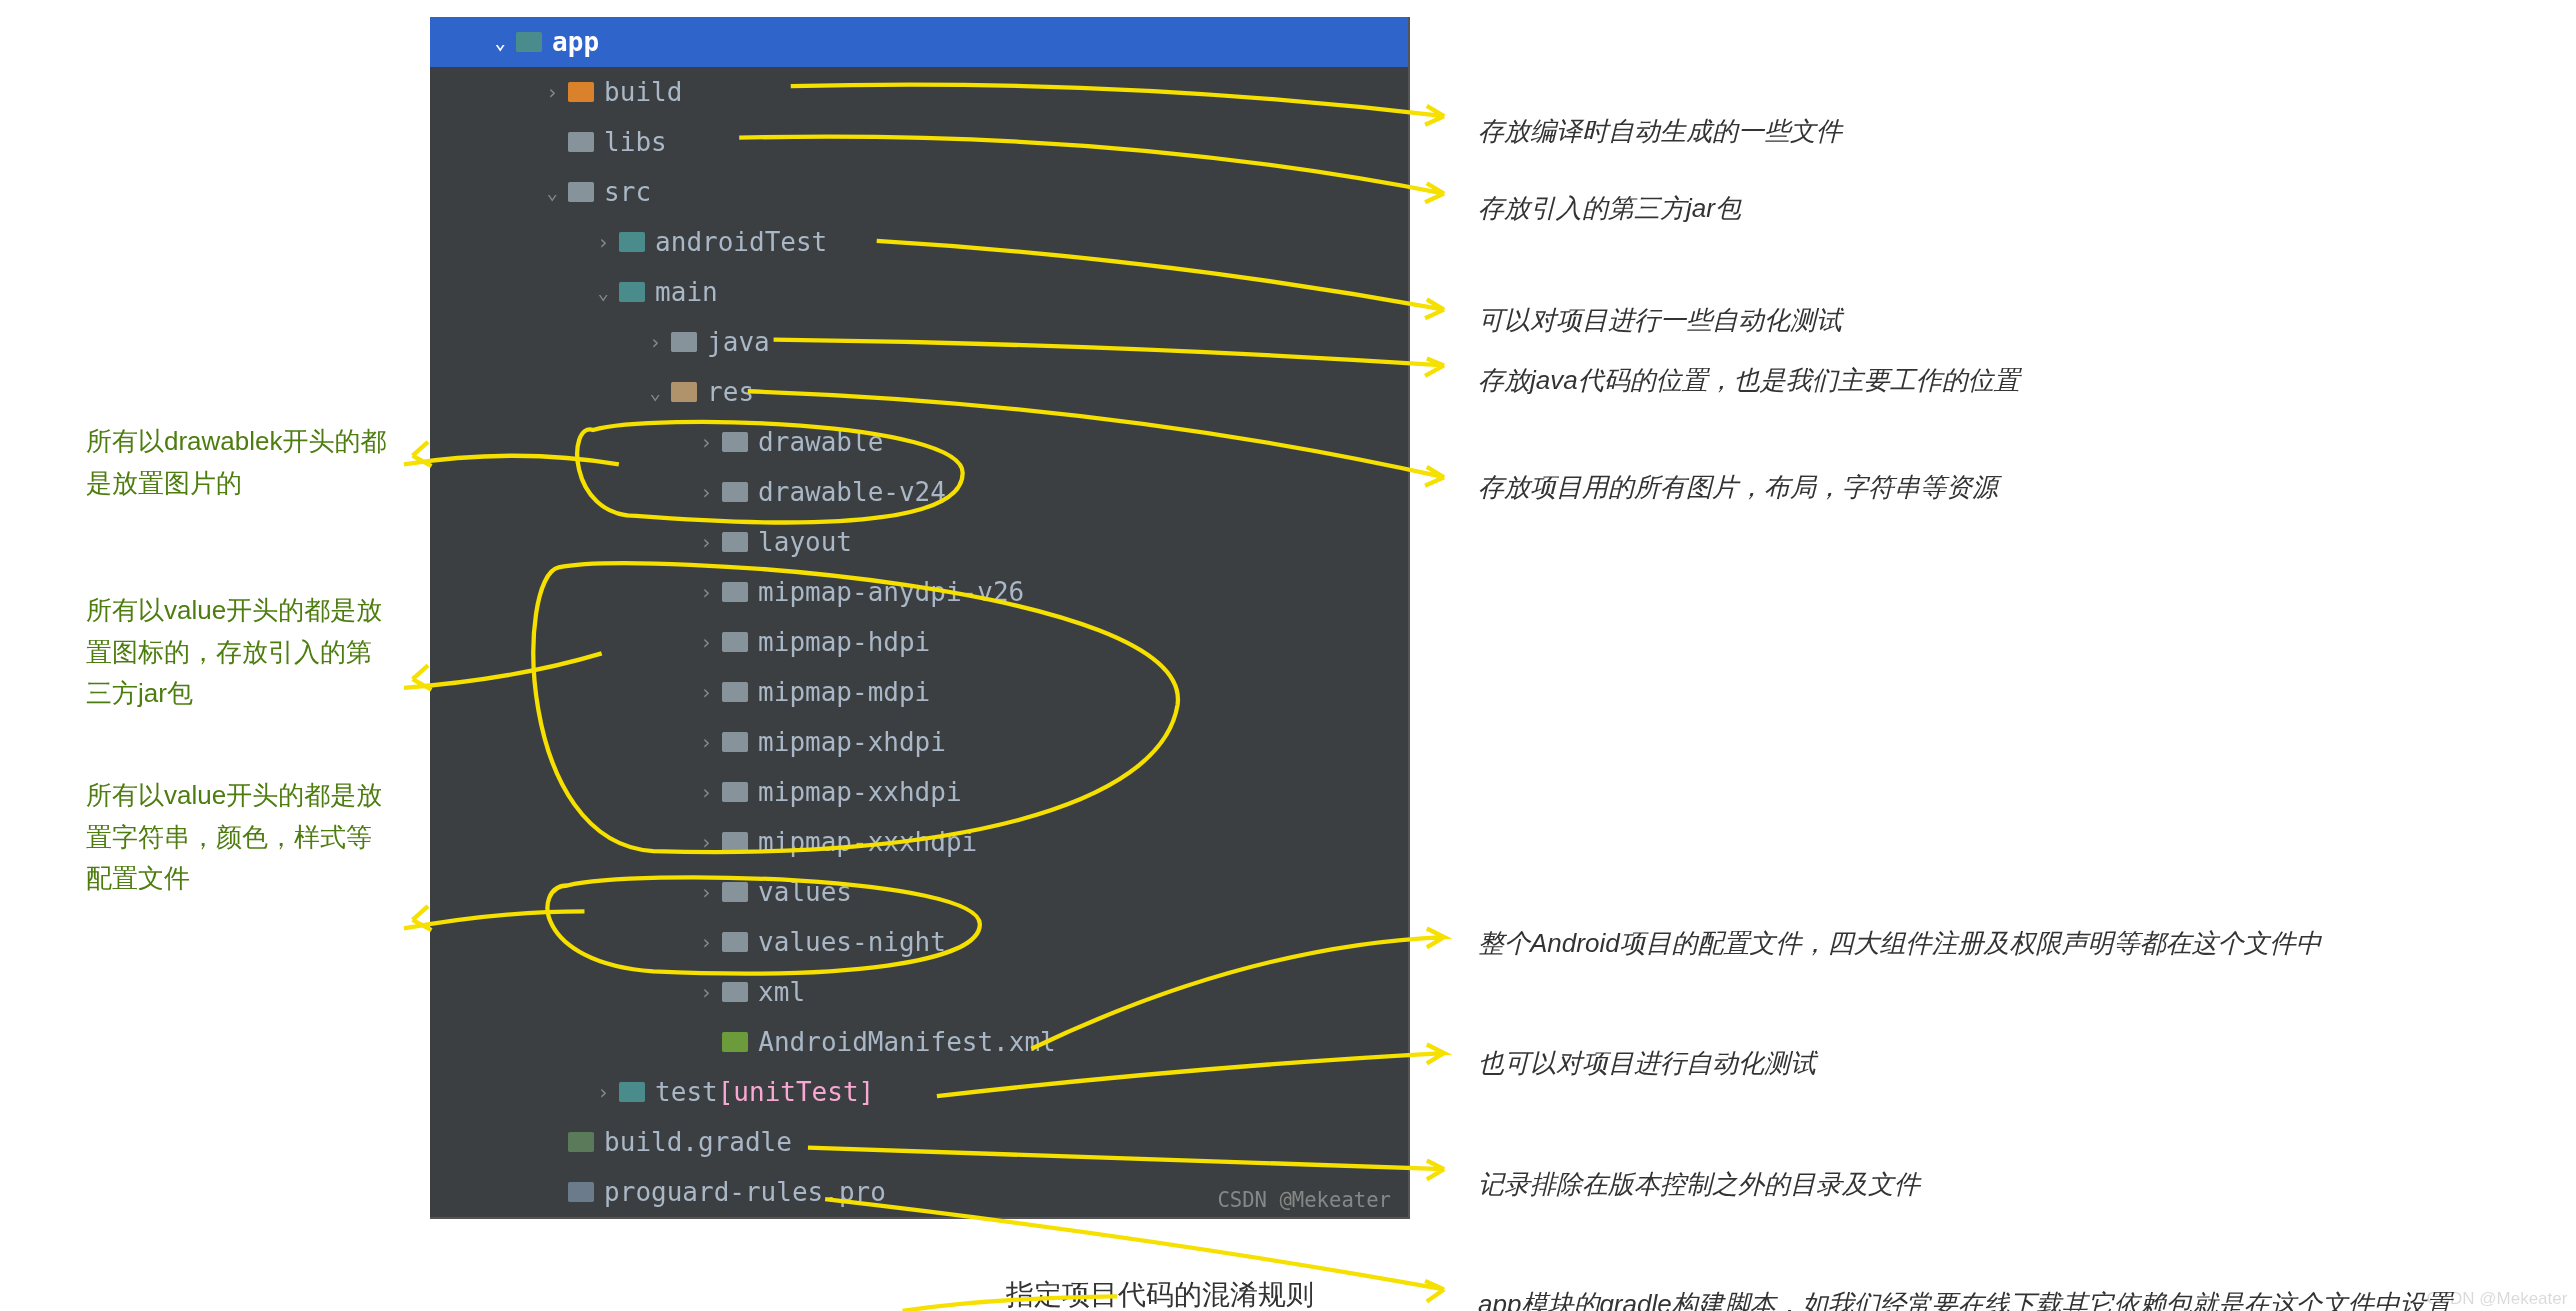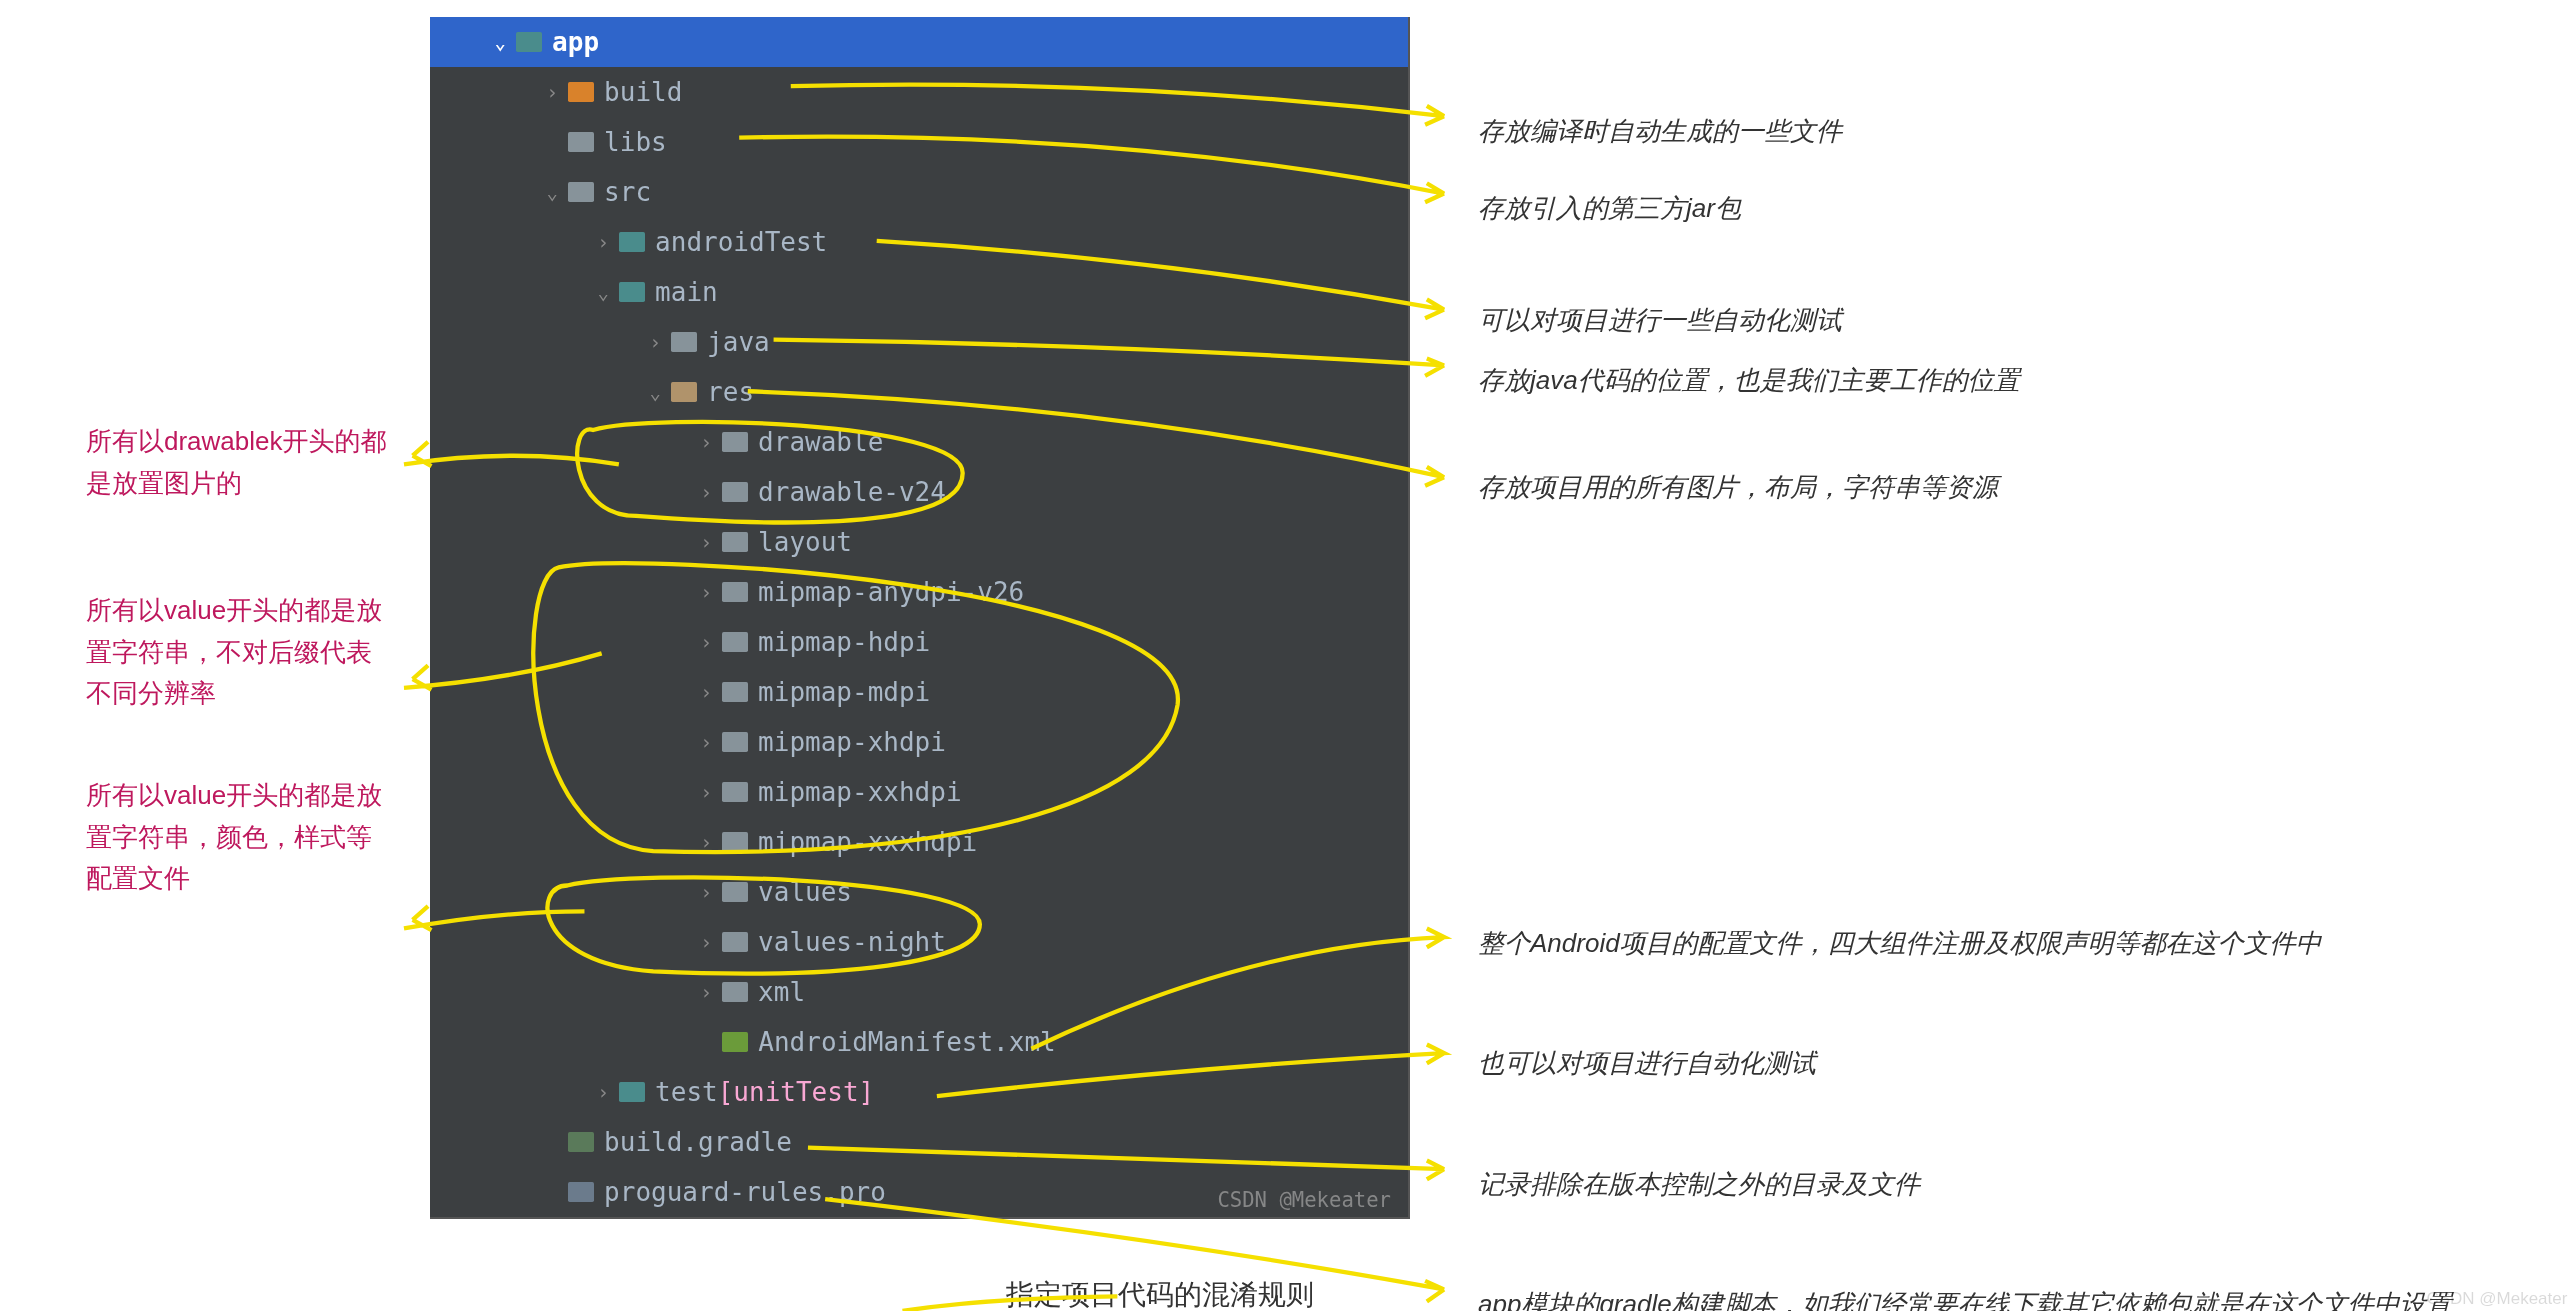--- a/index.html
+++ b/index.html
@@ -10,21 +10,21 @@
     height: 1312px;
     position: relative;
     overflow: hidden;
   }
   .left-notes {
     position: absolute;
     left: 86px;
     top: 421px;
     width: 301px;
     font-size: 26px;
-    color: #be185d;
+    color: #4d7c0f;
     line-height: 1.6;
   }
   .left-note { margin-bottom: 60px; }
   .ide-panel {
     position: absolute;
     left: 430px;
     top: 17px;
     width: 980px;
     background: #3c3f41;
     font-family: Consolas, monospace;
@@ -103,21 +103,21 @@
     bottom: 3.4px;
     font-size: 17px;
     color: rgba(0,0,0,0.15);
   }
 </style>
 </head>
 <body>
 
 <div class="left-notes">
   <div class="left-note">所有以drawablek开头的都是放置图片的</div>
-  <div class="left-note" style="margin-top:86px">所有以value开头的都是放置字符串，不对后缀代表不同分辨率</div>
+  <div class="left-note" style="margin-top:86px">所有以value开头的都是放置图标的，存放引入的第三方jar包</div>
   <div class="left-note" style="margin-top:20px">所有以value开头的都是放置字符串，颜色，样式等配置文件</div>
 </div>
 
 <div class="ide-panel">
 
   <div class="tree-row selected indent-1">
     <span class="arrow">⌄</span>
     <span class="icon folder-teal"></span>
     <span>app</span>
   </div>

